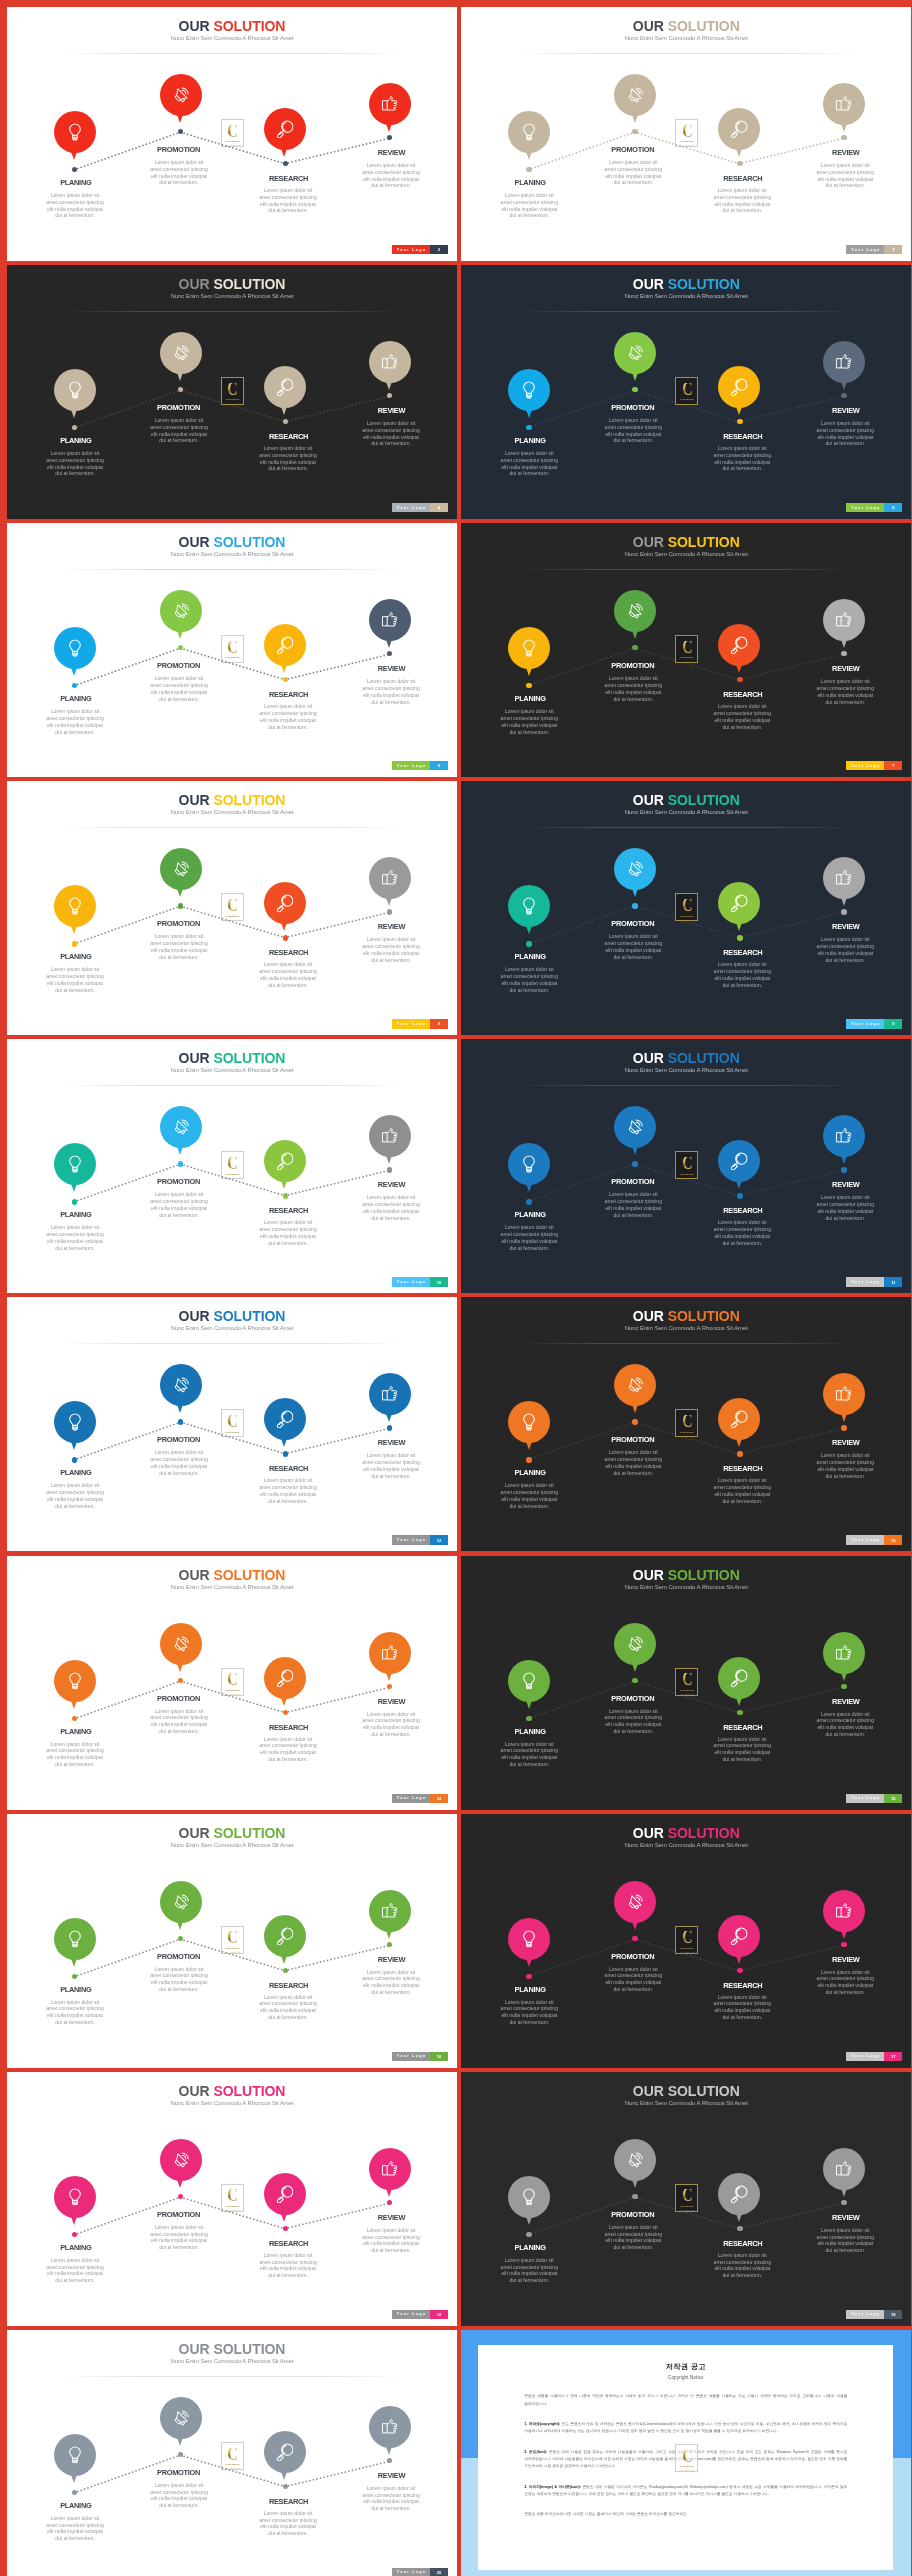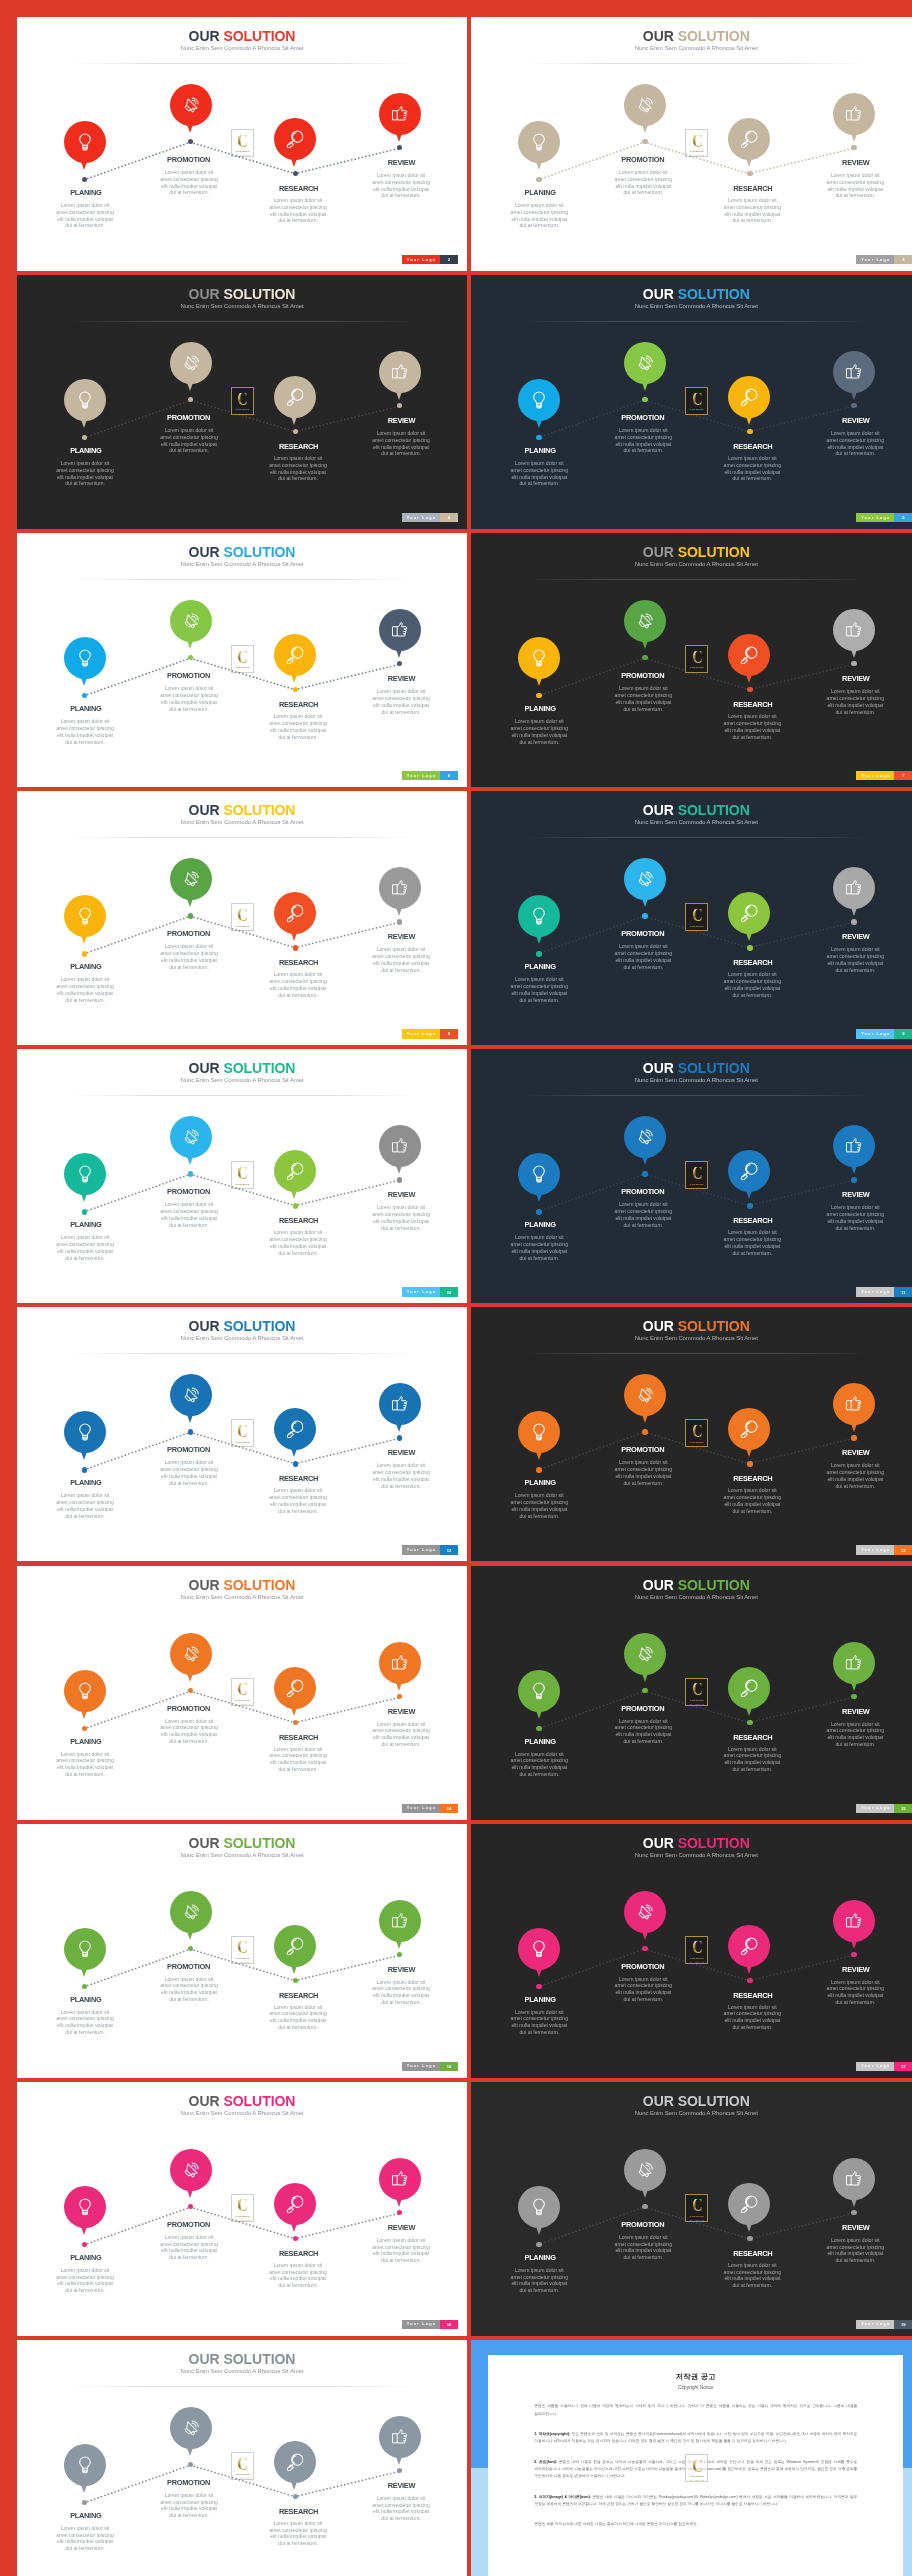--- a/index.html
+++ b/index.html
@@ -7,21 +7,21 @@
   body{
     width:912px;height:2576px;background:#dc3a2b;
     font-family:"Liberation Sans",sans-serif;
     overflow:hidden;-webkit-font-smoothing:antialiased;
   }
   #grid{
     position:relative;width:912px;height:2576px;
     display:grid;grid-template-columns:450px 450px;
     grid-auto-rows:254px;
     column-gap:4.3px;row-gap:4.1px;
-    padding:17px;box-sizing:border-box;
+    padding:7px;box-sizing:border-box;
   }
   .cellwrap{position:relative;box-sizing:border-box;}
   .slide{position:relative;width:450px;height:254px;overflow:hidden;box-sizing:border-box;}
 
   
   .hdr{position:absolute;left:0;right:0;top:0;text-align:center;}
   .ttl{font-size:14px;font-weight:bold;letter-spacing:-0.04px;line-height:14.3px;
        position:absolute;left:0;right:0;top:12px;}
   .ttl .w1{color:#343f4c;}
   .ttl .w2{color:#e8382b;}

